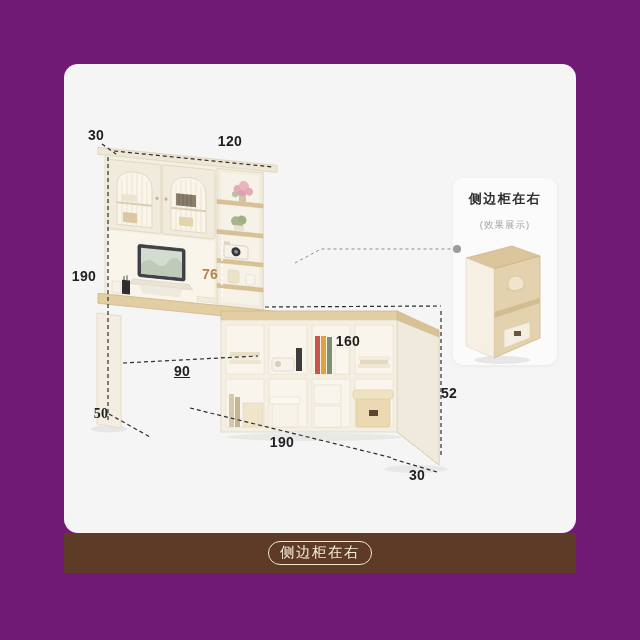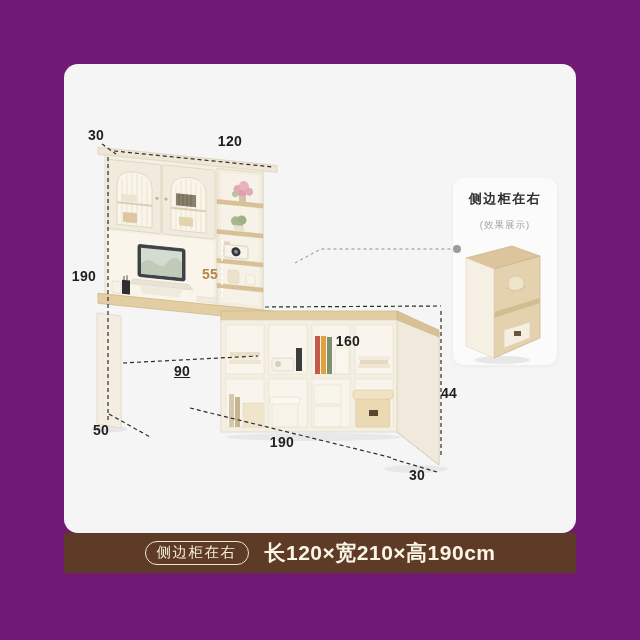--- a/index.html
+++ b/index.html
@@ -160,25 +160,25 @@
         <path d="M126,344 L329,394"></path>
         <path d="M329,395 L373,408"></path>
       </g>
       <path d="M158,176 L158,234" stroke="#ffffff" stroke-width="1.4" stroke-dasharray="3 3" fill="none"></path>
       <path d="M231,199 L257,185 L389,185" stroke="#8d8d8d" stroke-width="1" stroke-dasharray="3 3" fill="none"></path>
     </svg>
 
     <span class="dim" style="left:32px; top:71px;">30</span>
     <span class="dim" style="left:126px; top:77px;margin-left:40px;">120</span>
     <span class="dim" style="left:20px; top:212px;text-align:center;">190</span>
-    <span class="dim accent" style="left:146px; top:210px;">55</span>
+    <span class="dim accent" style="left:146px; top:210px;">76</span>
     <span class="dim" style="left:118px; top:307px;text-decoration:underline;">90</span>
-    <span class="dim" style="left:37px; top:366px;">50</span>
+    <span class="dim" style="left:37px; top:350px;font-family:Liberation Serif, serif;">50</span>
     <span class="dim" style="left:284px; top:233px;margin-top:44px;">160</span>
-    <span class="dim" style="left:385px; top:329px;">44</span>
+    <span class="dim" style="left:385px; top:329px;">52</span>
     <span class="dim" style="left:218px; top:378px;">190</span>
     <span class="dim" style="left:353px; top:411px;">30</span>
 
     <div class="panel">
       <div class="panel-title">侧边柜在右</div>
       <div class="panel-sub">(效果展示)</div>
       <div class="panel-thumb">
         <svg width="90" height="130" viewBox="0 0 90 130">
           <ellipse cx="42" cy="124" rx="28" ry="4" fill="rgba(0,0,0,.08)"></ellipse>
           <polygon points="6,22 52,10 80,20 34,33" fill="#dcc49c" stroke="#cbb183" stroke-width=".7"></polygon>
@@ -190,15 +190,14 @@
           <rect x="54" y="95" width="7" height="5" fill="#6b5439"></rect>
           <polygon points="6,22 34,33 34,122 6,110" fill="#f6f0e4" stroke="#e3d9c4" stroke-width=".7"></polygon>
         </svg>
       </div>
     </div>
     <div class="dot"></div>
   </div>
 
   <div class="footer">
     <span class="badge">侧边柜在右</span>
-    <span class="size-text">长120×宽210×高190cm</span>
   </div>
 </div>
 
 </body></html>

